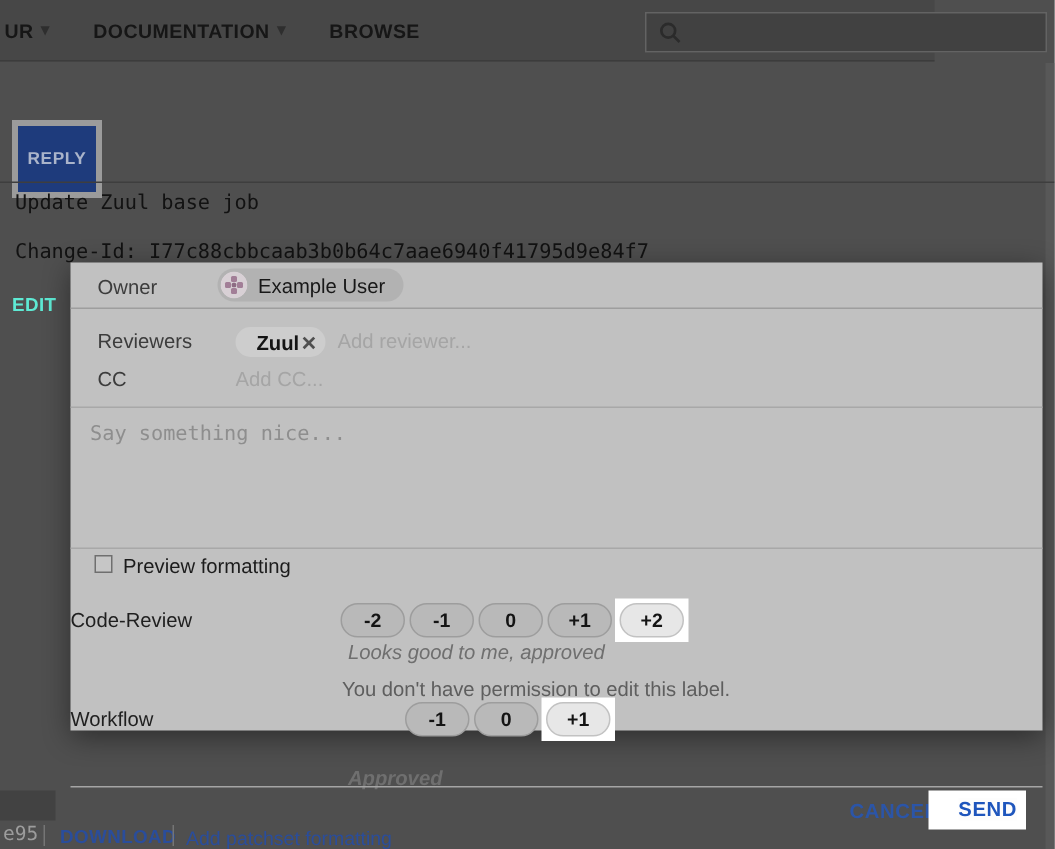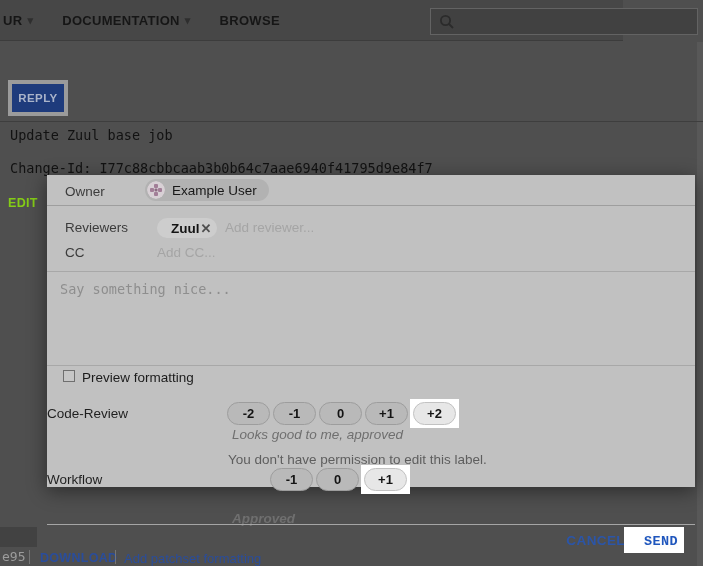--- a/index.html
+++ b/index.html
@@ -37,40 +37,40 @@
   .scrolltrack {
     position:absolute; right:0; top:42px; width:6px; height:524px;
     background:#585858;
   }
   
   .reply-frame {
     position:absolute; left:8px; top:80px;
     border:4px solid #9b9b9b; background:#9b9b9b;
   }
   .reply-btn {
-    display:block; width:52px; height:28px;
+    display:block; width:52px; height:44px;
     background:#1e3b7c; border:none; color:#aab4ca;
     font-family:"Liberation Sans",sans-serif;
     font-size:11.5px; font-weight:bold; letter-spacing:.4px; cursor:pointer;
   }
   .page-divider {
     position:absolute; left:0; top:121px; width:703px; height:1px;
     background:#3e3e3e;
   }
   .mono-line {
     position:absolute; left:10px;
     font-family:"DejaVu Sans Mono", monospace;
     font-size:13.5px; color:#121212; white-space:pre;
   }
   .commit-title { top:127px; }
   .change-id { top:160px; }
   .edit-link {
     position:absolute; left:8px; top:196px;
     font-size:12.5px; font-weight:bold; letter-spacing:.3px;
-    color:#84cc16; cursor:pointer;
+    color:#5eead4; cursor:pointer;
   }
   .footer-block {
     position:absolute; left:0; top:527px; width:37px; height:20px;
     background:#424242;
   }
   .ref-text {
     position:absolute; left:2px; top:549px;
     font-family:"DejaVu Sans Mono", monospace;
     font-size:13px; color:#9c9c9c;
   }
@@ -178,21 +178,21 @@
     background:none; border:none; cursor:pointer;
     font-family:"Liberation Sans",sans-serif;
     font-size:13.5px; font-weight:bold; letter-spacing:.4px; color:#2b55a8;
   }
   .send-frame {
     position:absolute; right:11px; top:352px;
     background:#ffffff; padding:4px 6px;
   }
   .send-btn {
     background:#fdfdfd; border:none; cursor:pointer; padding:0;
-    font-family:Liberation Mono, monospace;
+    font-family:Liberation Sans, sans-serif;
     font-size:13.5px; font-weight:bold; letter-spacing:.4px; color:#1f56bd;margin-left:14px;
   }
 </style>
 </head>
 <body>
 
 <div class="topbar">
   <div class="nav-item n0">
     <span>UR</span>
     <span class="caret">▾</span>

